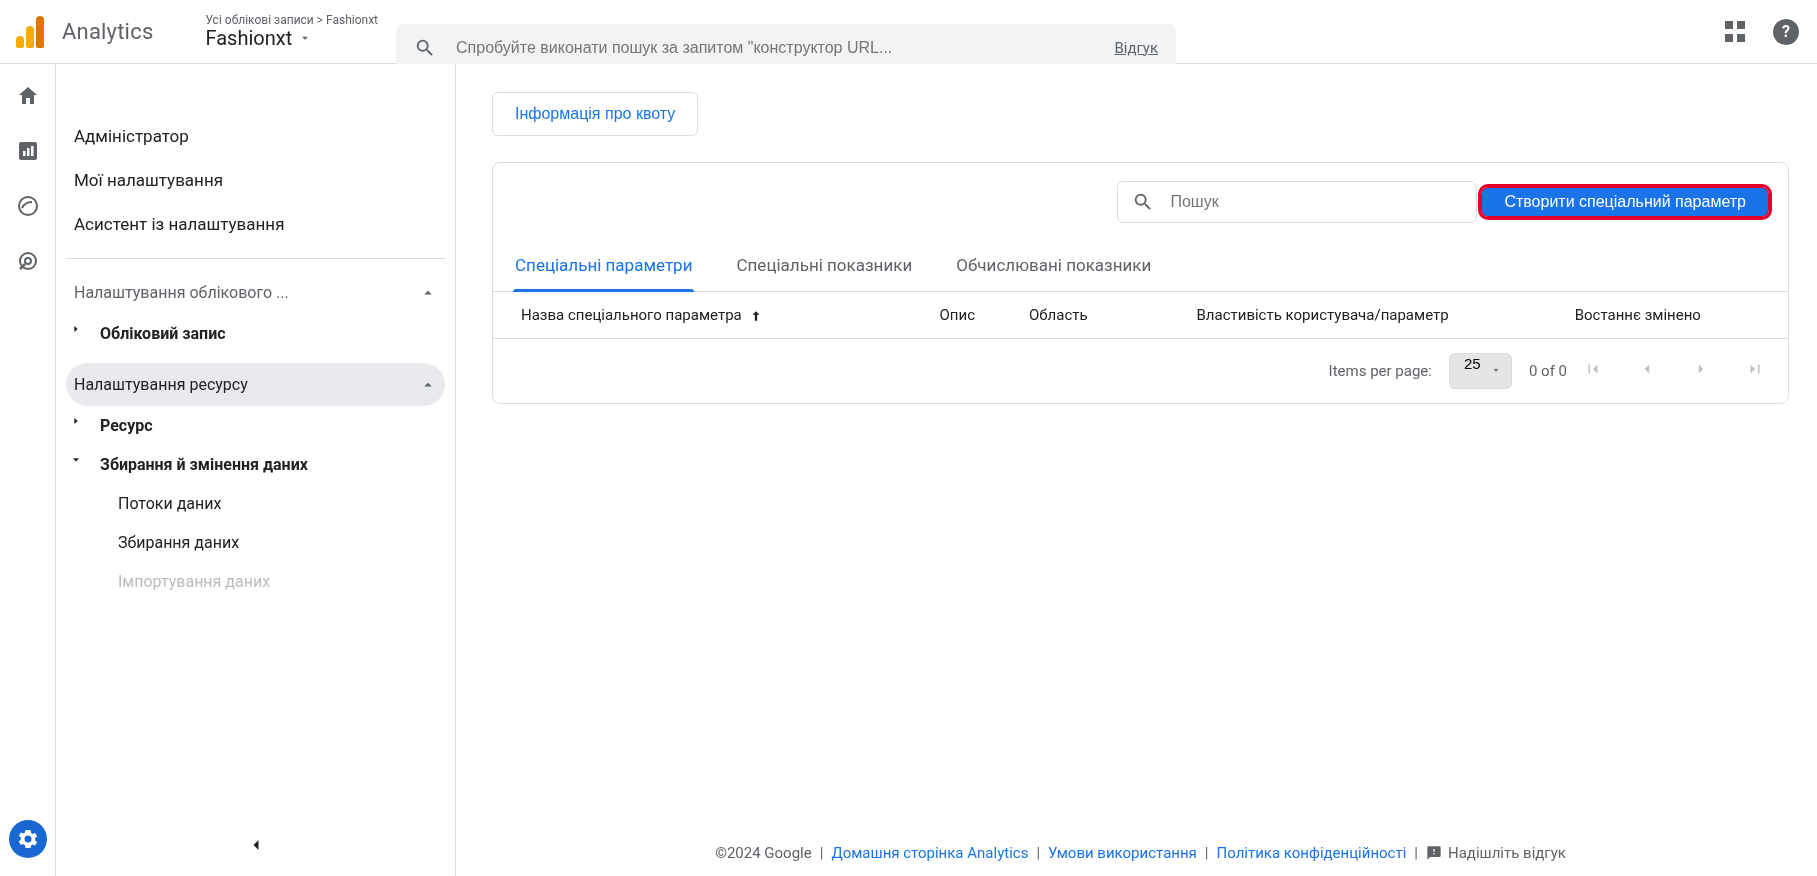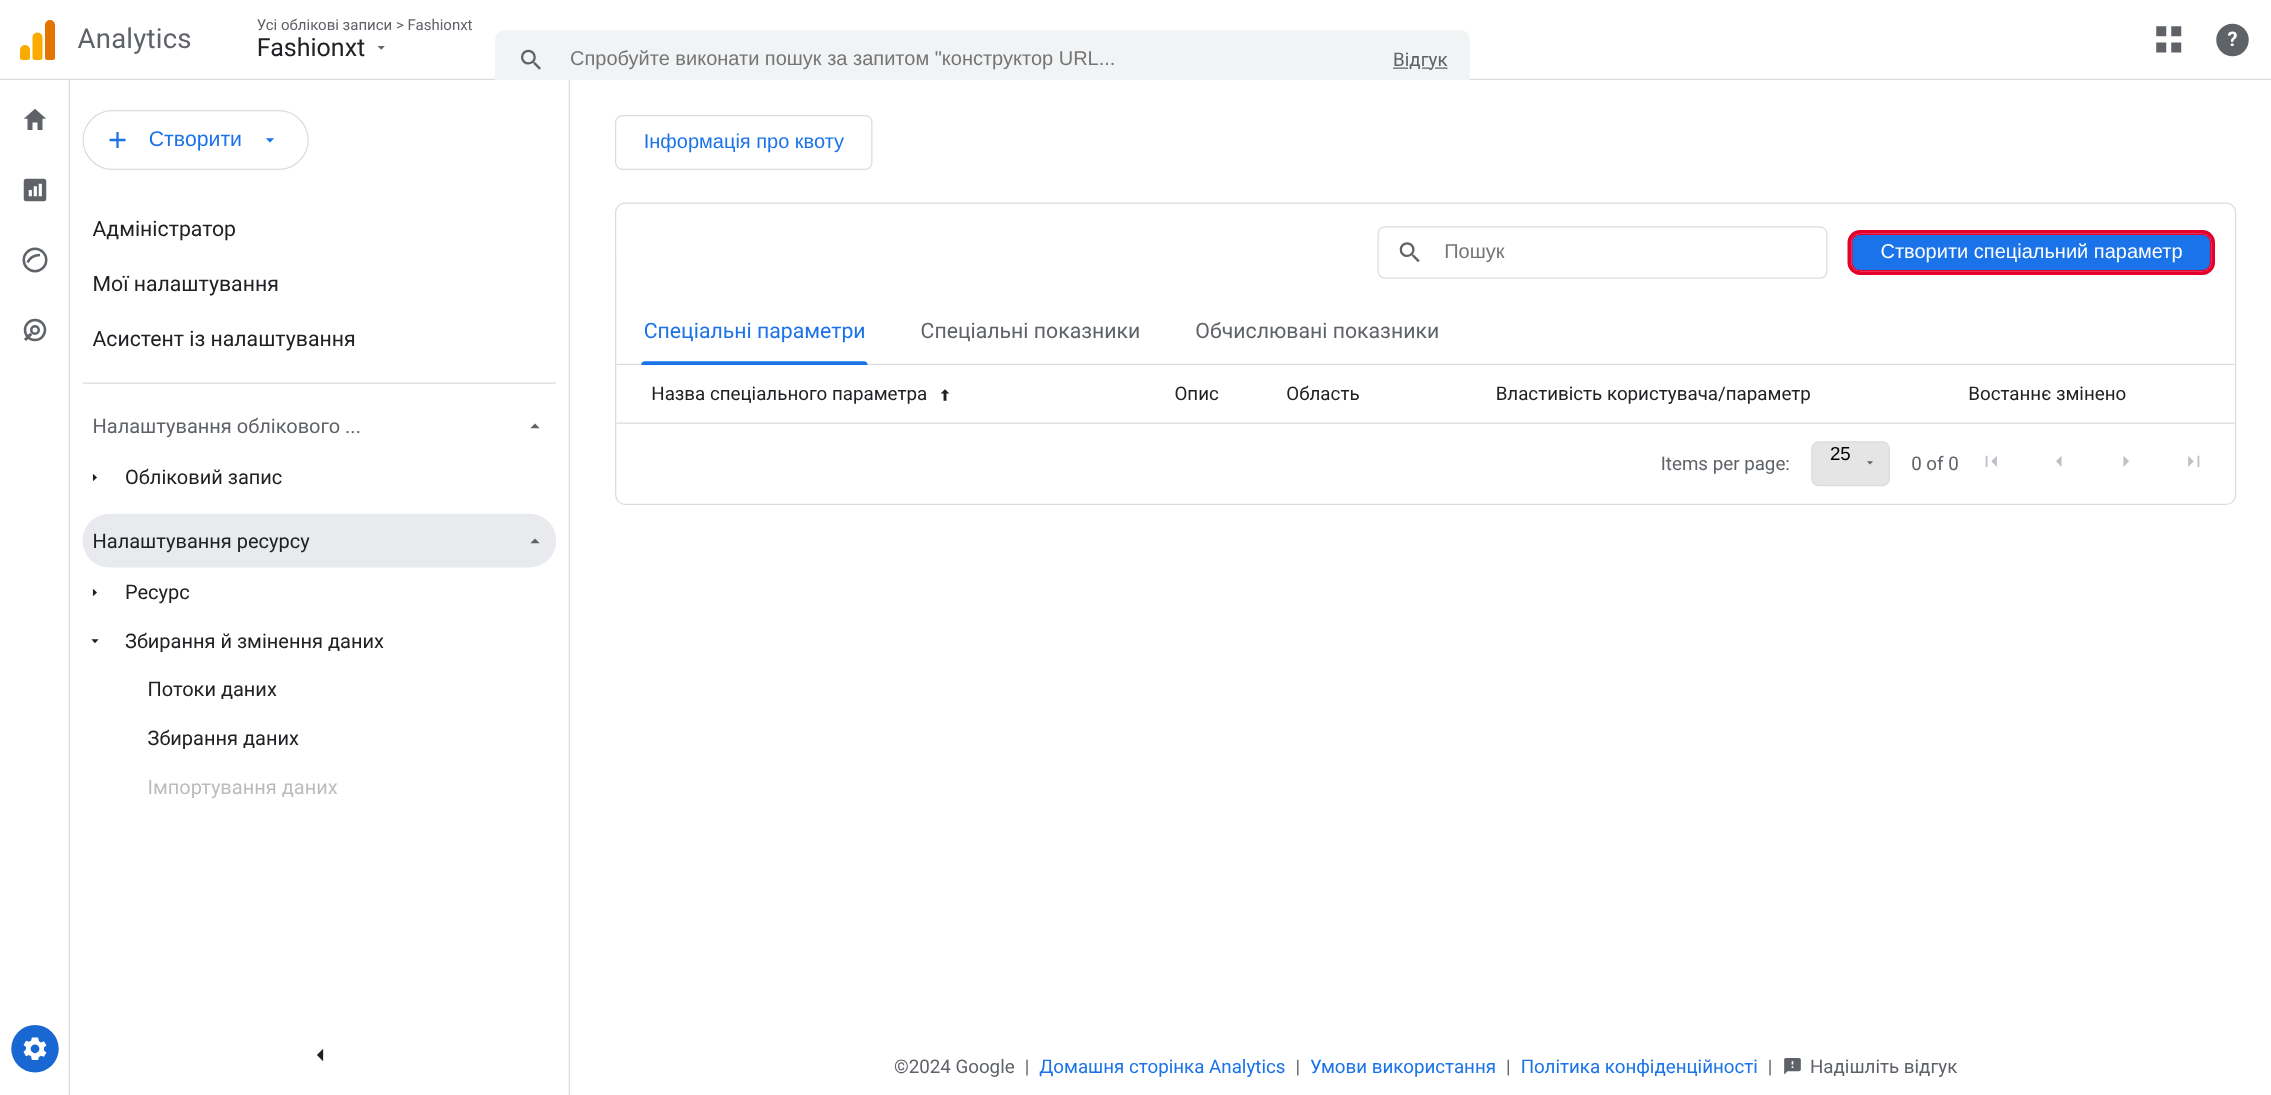--- a/index.html
+++ b/index.html
@@ -82,37 +82,37 @@
   }
   .admin-links{margin-top:26px;display:flex;flex-direction:column;font-size:17px;}
   .admin-links .link{padding:12px 8px;cursor:pointer;}
   .admin-panel hr{border:none;border-top:1px solid var(--border);margin:12px 0;}
   .section-header{
     display:flex;align-items:center;justify-content:space-between;
     padding:12px 8px;font-size:16px;color:var(--grey-text);cursor:pointer;
     border-radius:28px;
   }
   .section-header.active{background:#e8eaed;color:#202124;}
-  .tree-item{display:flex;align-items:center;gap:18px;padding:10px 4px;font-size:16px;cursor:pointer;}
+  .tree-item{display:flex;gap:18px;padding:10px 4px;font-size:16px;cursor:pointer;font-weight:bold;}
   .tree-item .caret{width:12px;display:inline-flex;justify-content:center;}
   .tree-sub{padding:10px 4px 10px 52px;font-size:16px;cursor:pointer;}
   .collapse-caret{position:absolute;bottom:18px;left:50%;transform:translateX(-50%);cursor:pointer;}
   
   .content{flex:1;background:#fff;padding:28px 28px 0 36px;display:flex;flex-direction:column;overflow:hidden;}
   .page-head{display:flex;align-items:center;justify-content:space-between;}
   .page-title{font-size:26px;}
   .quota-btn{
     border:1px solid var(--border);background:#fff;border-radius:6px;
     height:44px;padding:0 22px;color:var(--blue);font-size:16px;cursor:pointer;
   }
   .card{
     margin-top:26px;border:1px solid var(--border);border-radius:8px;
     background:#fff;display:flex;flex-direction:column;overflow:hidden;
   }
-  .card-toolbar{display:flex;align-items:center;justify-content:flex-end;gap:20px;padding:18px 20px 8px 20px;}
+  .card-toolbar{display:flex;align-items:center;justify-content:flex-end;gap:5px;padding:18px 20px 8px 20px;}
   .search-box{
     display:flex;align-items:center;gap:14px;border:1px solid var(--border);
     border-radius:6px;height:42px;padding:0 14px;min-width:360px;
   }
   .search-box input{border:none;outline:none;font-size:16px;flex:1;}
   .create-param-btn{
     background:#1a73e8;color:#fff;border:none;height:28px;
     border-radius:6px;padding:0 22px;font-size:16px;cursor:pointer;
     outline:3px solid var(--red-highlight);outline-offset:1px;
     box-shadow:0 0 0 1px var(--red-highlight);
@@ -215,29 +215,20 @@
         </svg>
     </div>
     <div class="gear-badge">
       <svg width="22" height="22" viewBox="0 0 24 24">
           <path fill="#fff" d="M19.14 12.94a7 7 0 000-1.88l2.03-1.58-2-3.46-2.39.96a7 7 0 00-1.63-.94L14.5 3h-5l-.65 2.54a7 7 0 00-1.63.94l-2.39-.96-2 3.46 2.03 1.58a7 7 0 000 1.88L2.83 14.5l2 3.46 2.39-.96c.5.39 1.05.71 1.63.94L9.5 21h5l.65-2.54c.58-.23 1.13-.55 1.63-.94l2.39.96 2-3.46-2.03-1.58zM12 15.5A3.5 3.5 0 1115.5 12 3.5 3.5 0 0112 15.5z"></path>
         </svg>
     </div>
   </nav>
 
   <aside class="admin-panel">
-    <button class="create-btn">
-      <svg width="22" height="22" viewBox="0 0 24 24">
-          <path fill="#1a73e8" d="M19 13h-6v6h-2v-6H5v-2h6V5h2v6h6v2z"></path>
-        </svg>
-      <span>Створити</span>
-      <svg width="16" height="16" viewBox="0 0 24 24">
-          <path fill="#1a73e8" d="M7 10l5 5 5-5z"></path>
-        </svg>
-    </button>
 
     <div class="admin-links">
       <div class="link">Адміністратор</div>
       <div class="link">Мої налаштування</div>
       <div class="link">Асистент із налаштування</div>
     </div>
     <hr>
 
     <div class="section-header">
       <span class="truncate">Налаштування облікового ...</span>

